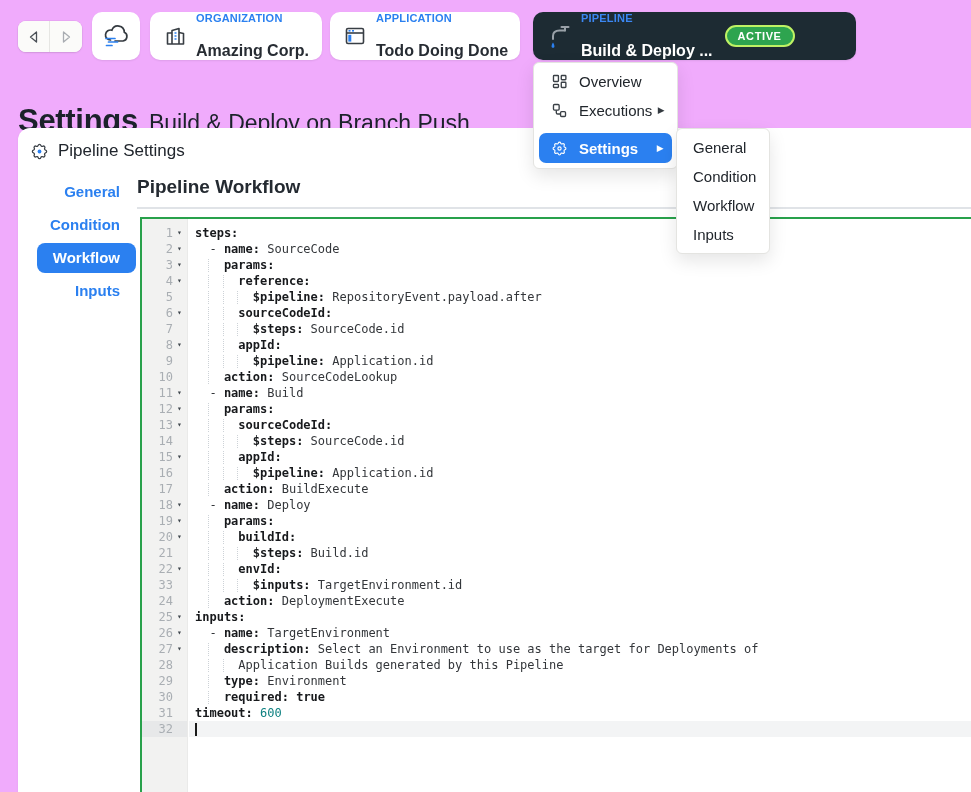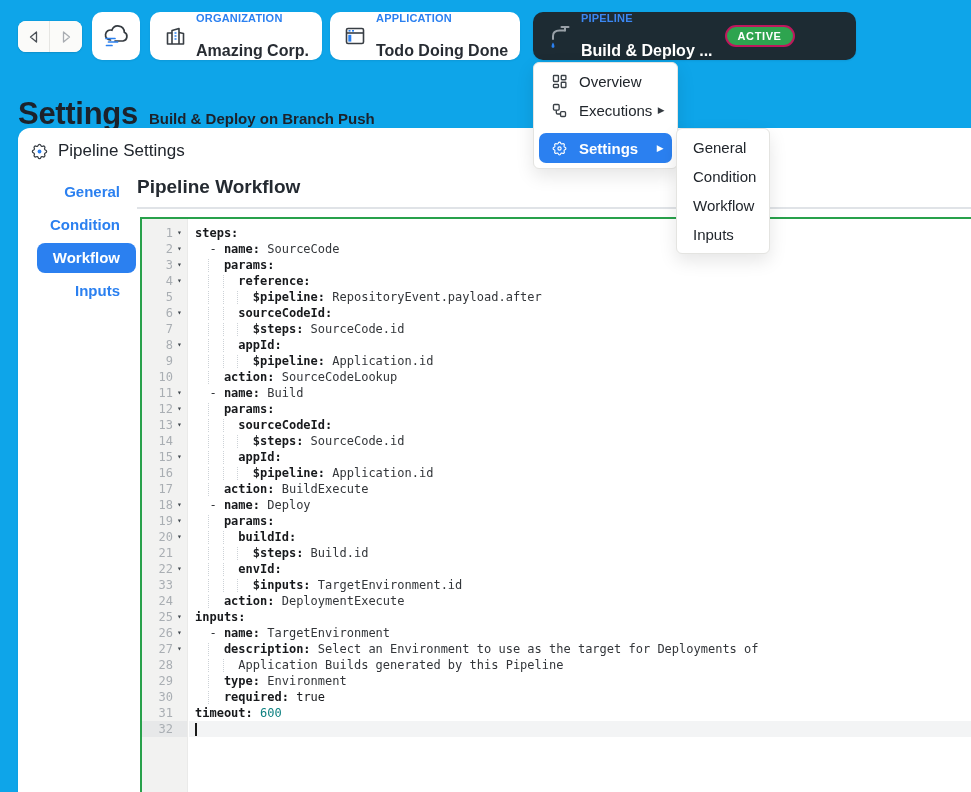--- a/index.html
+++ b/index.html
@@ -1,19 +1,19 @@
 <!DOCTYPE html>
 <html><head>
 <meta charset="utf-8">
 <style>
   * { margin:0; padding:0; box-sizing:border-box; }
   html,body { background:#e9e8e6; }
   .screen {
     position:relative; width:971px; height:792px; overflow:hidden;
-    background:#0ea5e9;
+    background:#f0abfc;
     font-family:"Liberation Sans", sans-serif;
     color:#22272e;
   }
   button { font-family:inherit; border:none; background:none; cursor:pointer; }
 
   
   .navgroup { position:absolute; left:18px; top:21px; width:64px; height:31px;
     display:flex; background:#fbfbf9; border-radius:8px;
     box-shadow:0 1px 2px rgba(0,0,0,.10), 0 0 0 1px rgba(0,0,0,.03); overflow:hidden; }
   .navgroup button { width:32px; display:flex; align-items:center; justify-content:center; background:#fbfbf9; }
@@ -27,27 +27,27 @@
     box-shadow:0 1px 2px rgba(0,0,0,.08); display:flex; align-items:center; padding:0 14px 0 12px; text-align:left; }
   .ctxbtn .ico { display:flex; align-items:center; justify-content:center; width:28px; margin-right:8px; }
   .ctxcol { display:flex; flex-direction:column; line-height:1.1; }
   .ctxlabel { font-size:11px; font-weight:700; color:#2b80f0; letter-spacing:.2px; }
   .ctxname { font-size:16px; font-weight:700; color:#272c33; margin-top:18px; white-space:nowrap; }
   .ctx-org { left:150px; width:172px; }
   .ctx-app { left:330px; width:190px; }
   .ctx-pipe { left:533px; width:323px; background:#1d2b33; }
   .ctx-pipe .ctxname { color:#fff; }
   .ctx-pipe .ctxlabel { color:#3b87f2; }
-  .badge { margin-left:12px; background:#2ea44f; border:2px solid #be185d; color:#fff;
+  .badge { margin-left:12px; background:#2ea44f; border:2px solid #bef264; color:#fff;
     font-size:11px; font-weight:700; letter-spacing:.6px; padding:3px 11px; border-radius:12px; }
 
   
   .titlerow { position:absolute; left:18px; top:72px; display:flex; align-items:baseline; }
   .titlerow h1 { font-size:31px; font-weight:700; color:#1c222b; letter-spacing:-.3px; }
-  .subtitle { font-size:15px; font-weight:700; color:#1c222b; margin-left:11px;margin-top:38px; }
+  .subtitle { font-size:23px; font-weight:400; color:#1c222b; margin-left:11px;margin-top:38px; }
 
   
   .card { position:absolute; left:18px; top:128px; right:-14px; bottom:-14px;
     background:#fff; border-radius:12px; box-shadow:0 1px 3px rgba(0,0,0,.05); z-index:1; }
   .cardhead { position:absolute; left:12px; top:13px; display:flex; align-items:center; }
   .cardhead .ghd { display:flex; margin-right:9px; }
   .cardhead h2 { font-size:17px; font-weight:400; color:#21262d; }
 
   .side { position:absolute; left:0; top:55px; width:102px; display:flex; flex-direction:column; align-items:flex-end; }
   .sideitem { font-size:15px; font-weight:600; color:#2b80f0; height:18px; line-height:18px; }
@@ -70,21 +70,21 @@
   .gl .num { font-size:12px; color:#a9aeb3; }
   .gl .fold { width:13px; font-size:8px; color:#3f464d; text-align:center; line-height:16px; }
   .gl.act { background:#e7e8e9; }
   .codearea { position:absolute; left:47px; top:0; right:0; bottom:0; padding-top:6px; overflow:hidden; }
   .cl { height:16px; font-size:12px; line-height:16px; white-space:pre; padding-left:6px; }
   .cl.act { background:#f3f4f5; }
   .ind { display:inline-block; height:13px; vertical-align:middle; }
   .ig { display:inline-block; width:2ch; height:13px; border-right:1px dotted #cdd2d7; }
   .t-k { font-weight:700; color:#17191c; }
   .t-p { color:#33363a; }
-  .t-b { font-weight:400; color:#17191c; }
+  .t-b { font-weight:700; color:#17191c; }
   .t-n { color:#0d8080; }
   .cursor { display:inline-block; width:2px; height:13px; background:#1a1a1a; vertical-align:middle; }
 
   
   .menu { position:absolute; left:533px; top:62px; width:145px; background:#fff;
     border:1px solid #e4e4e1; border-radius:6px; box-shadow:0 7px 18px rgba(0,0,0,.10);
     padding:4px 0 5px 0; z-index:10; }
   .mrow { display:flex; align-items:center; height:29px; padding:0 12px 0 16px; width:100%; }
   .mrow .mico { width:18px; display:flex; justify-content:center; margin-right:11px; }
   .mrow .mlabel { font-size:15px; color:#21262c; }

